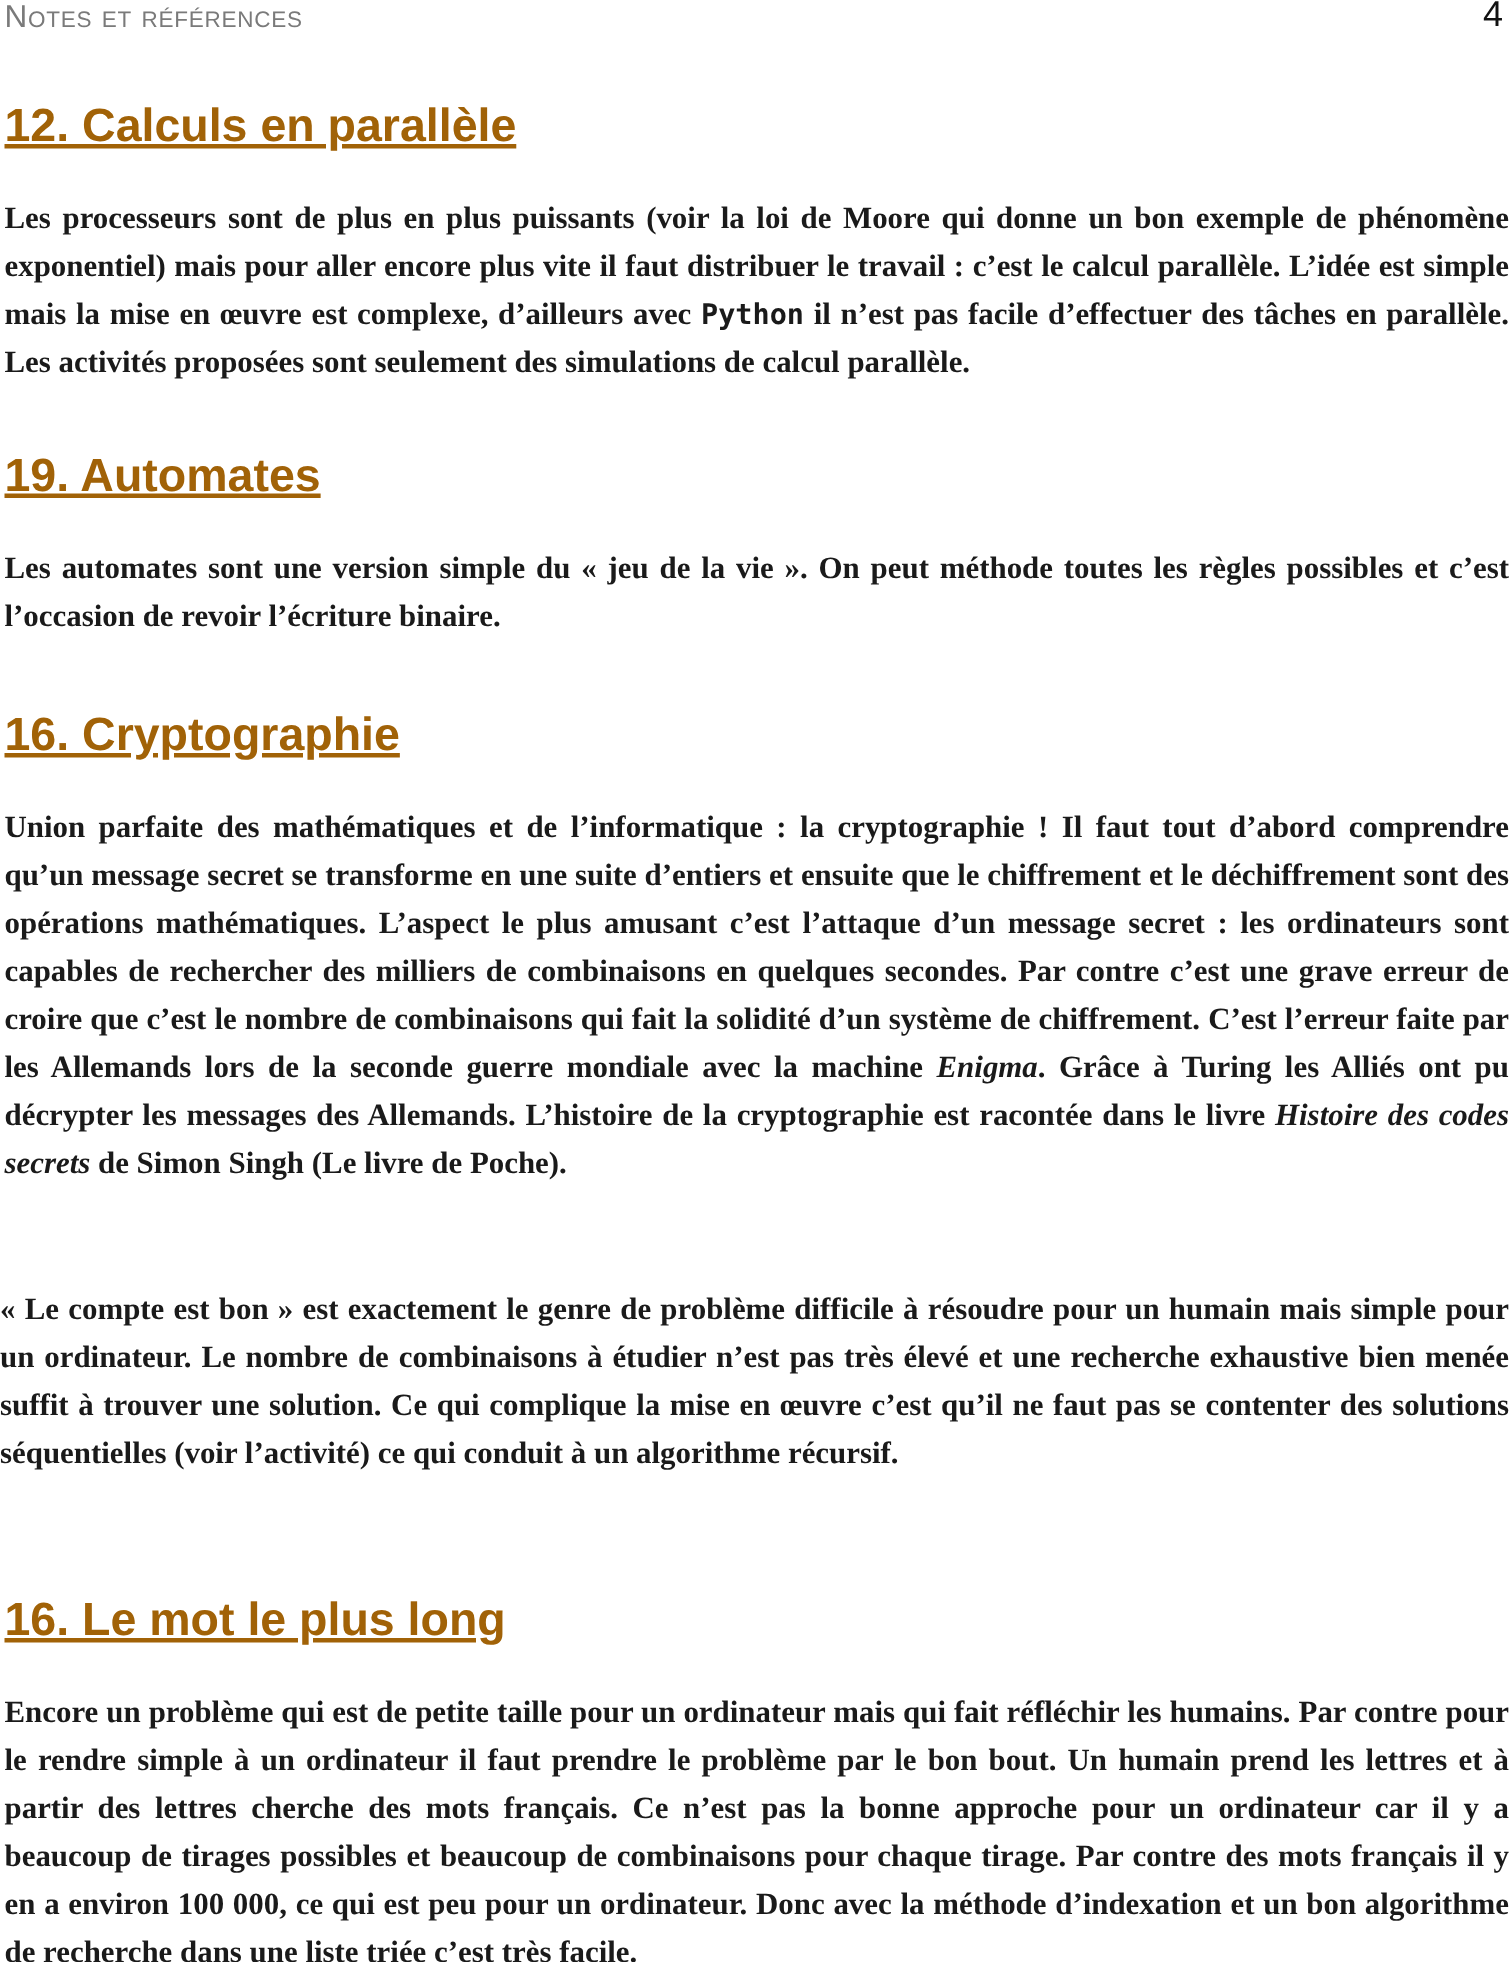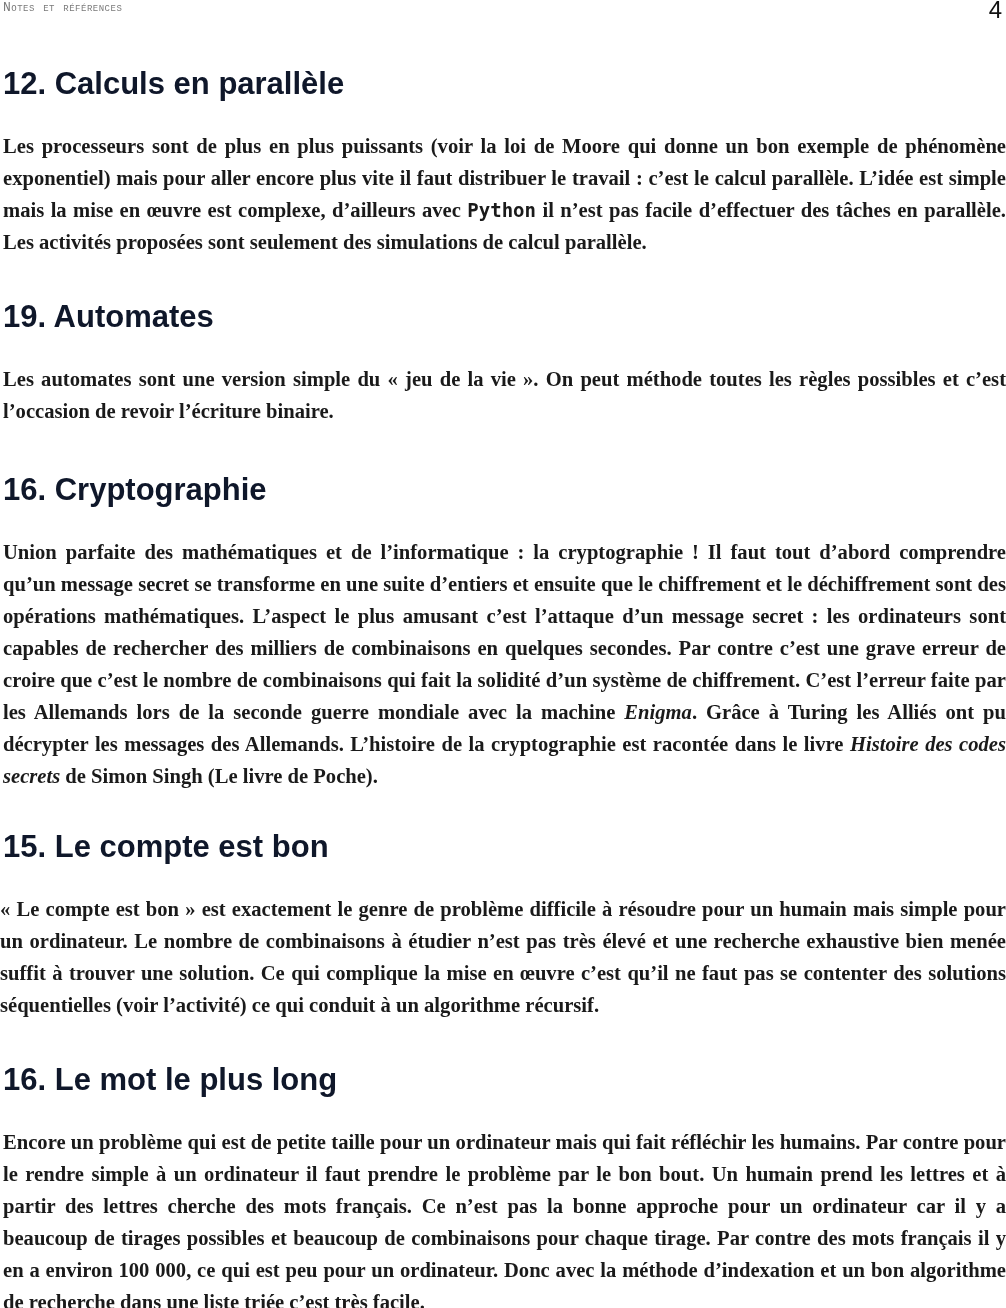--- a/index.html
+++ b/index.html
@@ -3,31 +3,31 @@
 <meta charset="utf-8">
 <style>
   html, body { margin: 0; padding: 0; background: #ffffff; }
   body {
     width: 1006px; height: 1308px; position: relative; overflow: hidden;
     font-family: "DejaVu Serif", "Liberation Serif", serif;
     color: #1a1a1a;
   }
   .running-head {
     position: absolute; left: 3px; top: 0px;
-    font-family: Liberation Mono, monospace;
-    font-variant: small-caps; font-size: 13px; color: #7a7a7a; letter-spacing: 0.5px;
+    font-family: Liberation Sans, sans-serif;
+    font-variant: small-caps; font-size: 21px; color: #7a7a7a; letter-spacing: 0.5px;
   }
   .page-number {
     position: absolute; right: 4px; top: -4px;
     font-family: "Liberation Sans", sans-serif; font-size: 24px; color: #111;
   }
   .section { position: absolute; left: 3px; width: 1003px; }
   .section h2 {
     margin: 0; font-family: "Liberation Sans", sans-serif; font-weight: bold;
-    font-size: 31px; color: #0f172a; line-height: 36px;
+    font-size: 31px; color: #a16207; line-height: 36px; text-decoration: underline;
   }
   .section p {
     margin: 0; font-family: "Liberation Serif", "DejaVu Serif", serif;
     font-size: 20.6px; line-height: 32px; text-align: justify;
     text-align-last: left;
     font-weight: bold;
   }
   .mono { font-family: "DejaVu Sans Mono", "Liberation Mono", monospace; font-size: 19px; }
   .it { font-style: italic; }
 </style>
@@ -46,20 +46,19 @@
   <h2>19. Automates</h2>
   <p style="margin-top:28px"><span>Les automates sont une version simple du « jeu de la vie ». On peut méthode toutes les règles possibles et c’est l’occasion de revoir l’écriture binaire.</span></p>
 </div>
 
 <div class="section" style="top:472px">
   <h2>16. Cryptographie</h2>
   <p style="margin-top:28px"><span>Union parfaite des mathématiques et de l’informatique : la cryptographie ! Il faut tout d’abord comprendre qu’un message secret se transforme en une suite d’entiers et ensuite que le chiffrement et le déchiffrement sont des opérations mathématiques. L’aspect le plus amusant c’est l’attaque d’un message secret : les ordinateurs sont capables de rechercher des milliers de combinaisons en quelques secondes. Par contre c’est une grave erreur de croire que c’est le nombre de combinaisons qui fait la solidité d’un système de chiffrement. C’est l’erreur faite par les Allemands lors de la seconde guerre mondiale avec la machine </span><span class="it">Enigma</span><span>. Grâce à Turing les Alliés ont pu décrypter les messages des Allemands. L’histoire de la cryptographie est racontée dans le livre </span><span class="it">Histoire des codes secrets</span><span> de Simon Singh (Le livre de Poche).</span></p>
 </div>
 
 <div class="section" style="top:829px">
-  <h2>15. Le compte est bon</h2>
   <p style="margin-top:28px; margin-left:-3px"><span>« Le compte est bon » est exactement le genre de problème difficile à résoudre pour un humain mais simple pour un ordinateur. Le nombre de combinaisons à étudier n’est pas très élevé et une recherche exhaustive bien menée suffit à trouver une solution. Ce qui complique la mise en œuvre c’est qu’il ne faut pas se contenter des solutions séquentielles (voir l’activité) ce qui conduit à un algorithme récursif.</span></p>
 </div>
 
 <div class="section" style="top:1062px">
   <h2>16. Le mot le plus long</h2>
   <p style="margin-top:28px"><span>Encore un problème qui est de petite taille pour un ordinateur mais qui fait réfléchir les humains. Par contre pour le rendre simple à un ordinateur il faut prendre le problème par le bon bout. Un humain prend les lettres et à partir des lettres cherche des mots français. Ce n’est pas la bonne approche pour un ordinateur car il y a beaucoup de tirages possibles et beaucoup de combinaisons pour chaque tirage. Par contre des mots français il y en a environ 100 000, ce qui est peu pour un ordinateur. Donc avec la méthode d’indexation et un bon algorithme de recherche dans une liste triée c’est très facile.</span></p>
 </div>
 
 </body></html>

